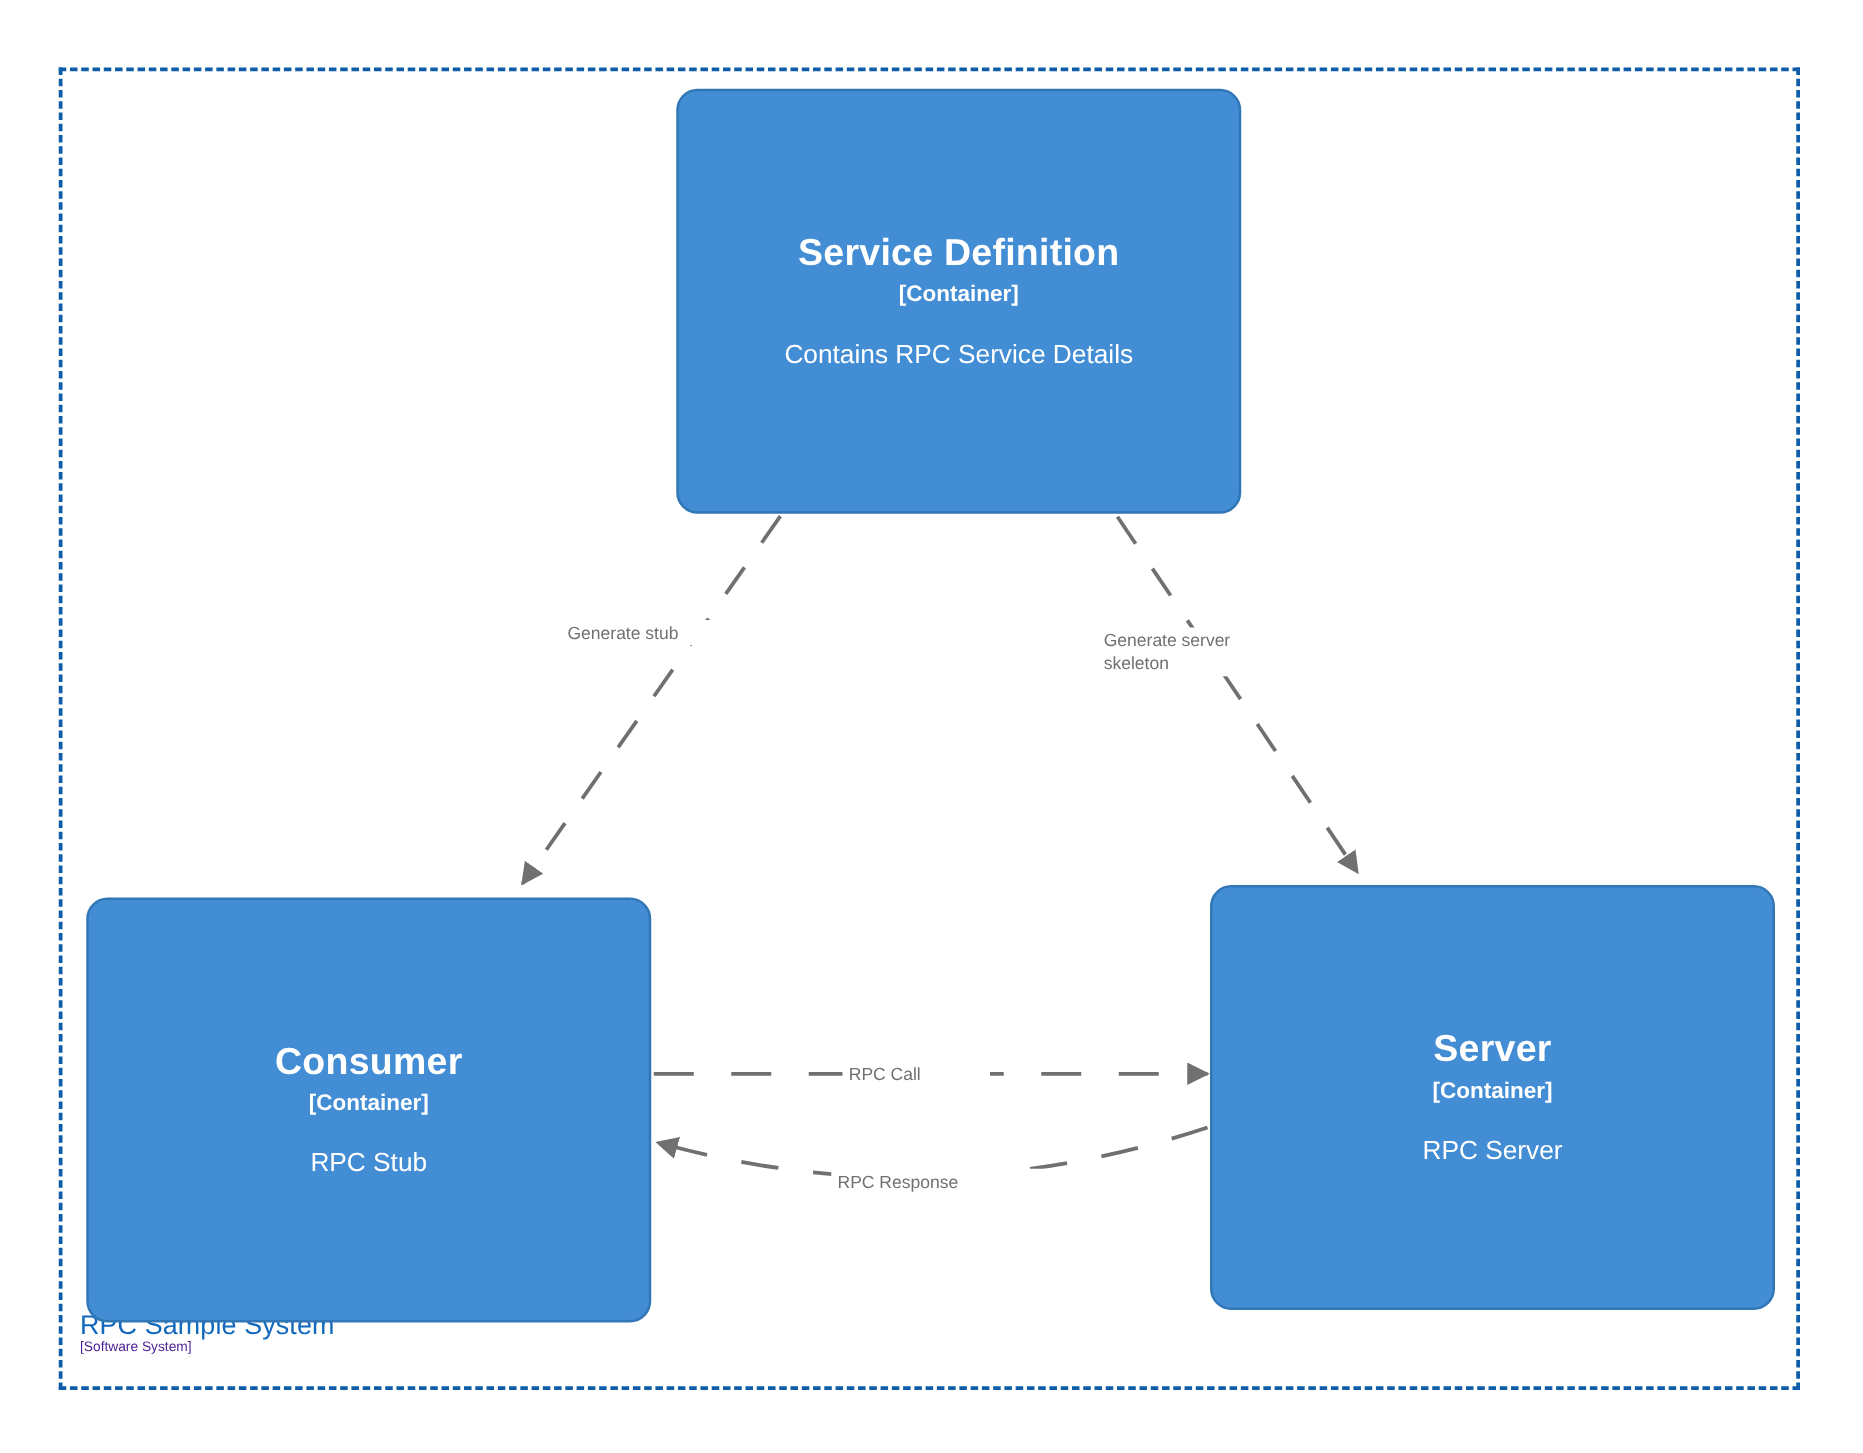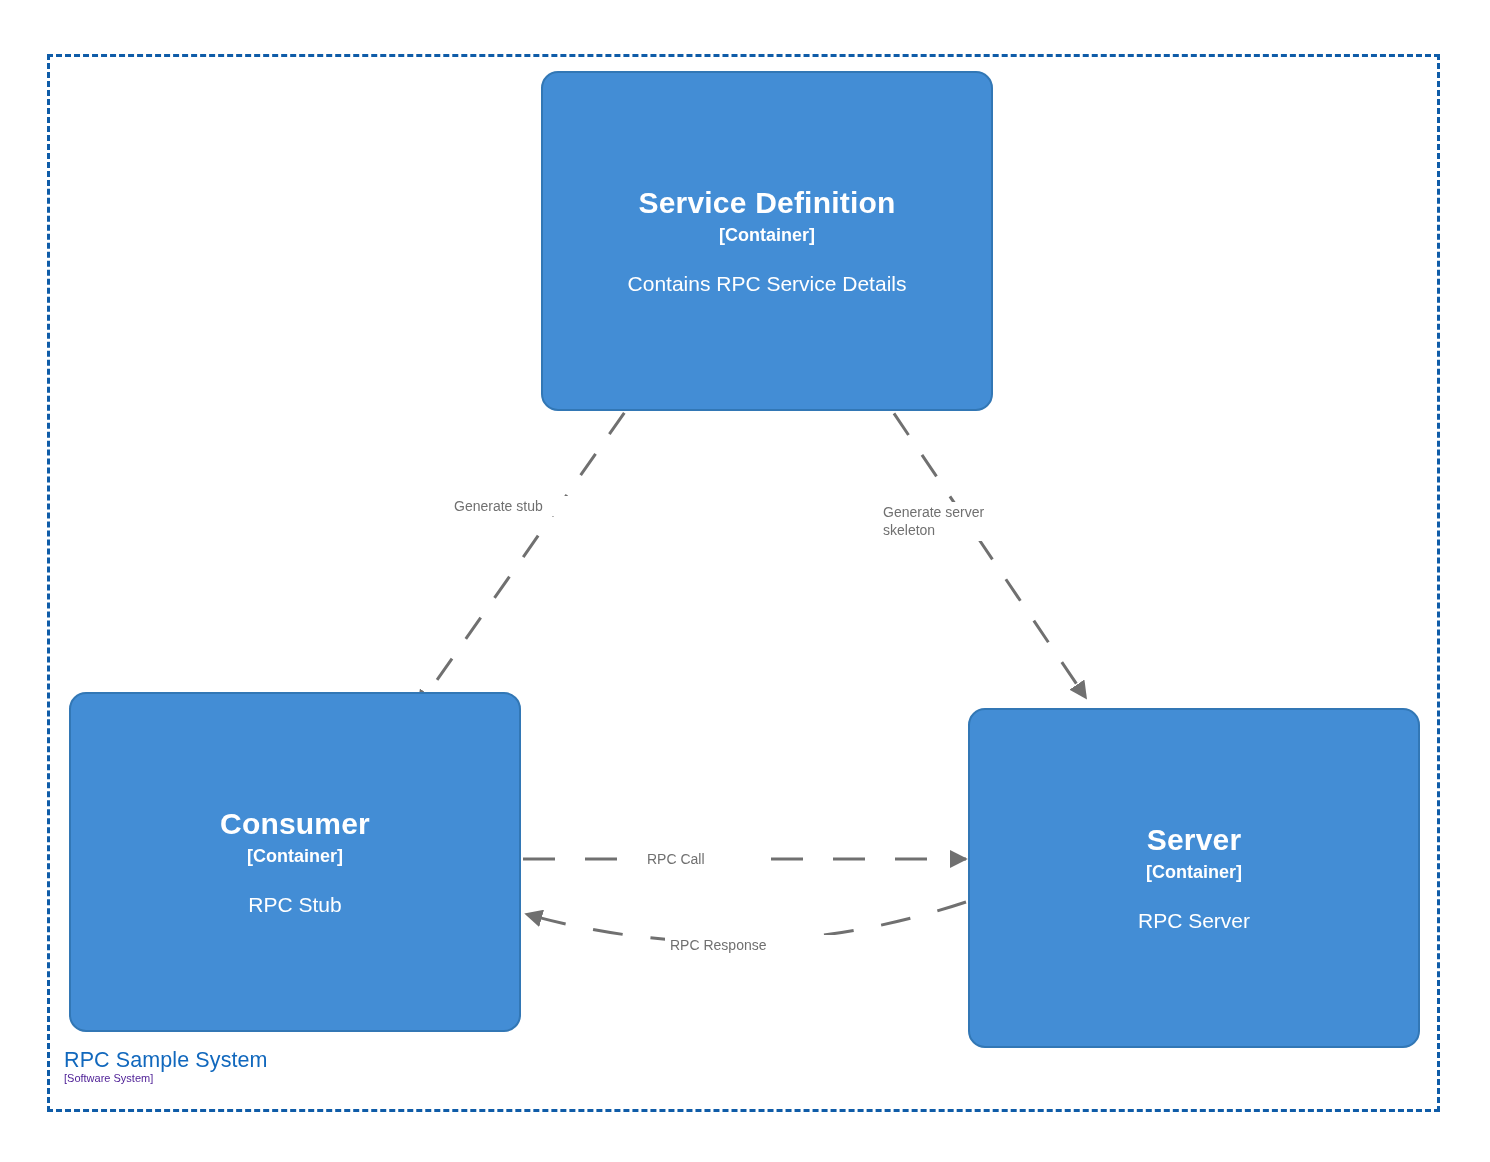--- a/index.html
+++ b/index.html
@@ -79,21 +79,21 @@
   }
   .box-desc {
     font-size: 21px;
     font-weight: normal;
     margin-top: 26px;
     line-height: 1.2;
     padding: 0 18px;
   }
 
   #box-service-definition { left: 541px; top: 71px; }
-  #box-consumer          { left: 69px;  top: 692px; }
+  #box-consumer          { left: 69px;  top: 718px; }
   #box-server            { left: 968px; top: 708px; }
 
   
   #edges {
     position: absolute;
     left: 0;
     top: 0;
     width: 1490px;
     height: 1162px;
     z-index: 2;
@@ -115,21 +115,21 @@
     left: 449px;
     top: 496px;
     width: 172px;
   }
   #label-generate-server-skeleton {
     left: 878px;
     top: 502px;
     width: 196px;
   }
   #label-rpc-call {
-    left: 642px;
+    left: 674px;
     top: 849px;
     width: 108px;
   }
   #label-rpc-response {
     left: 665px;
     top: 935px;
     width: 180px;
   }
 </style>
 </head>

